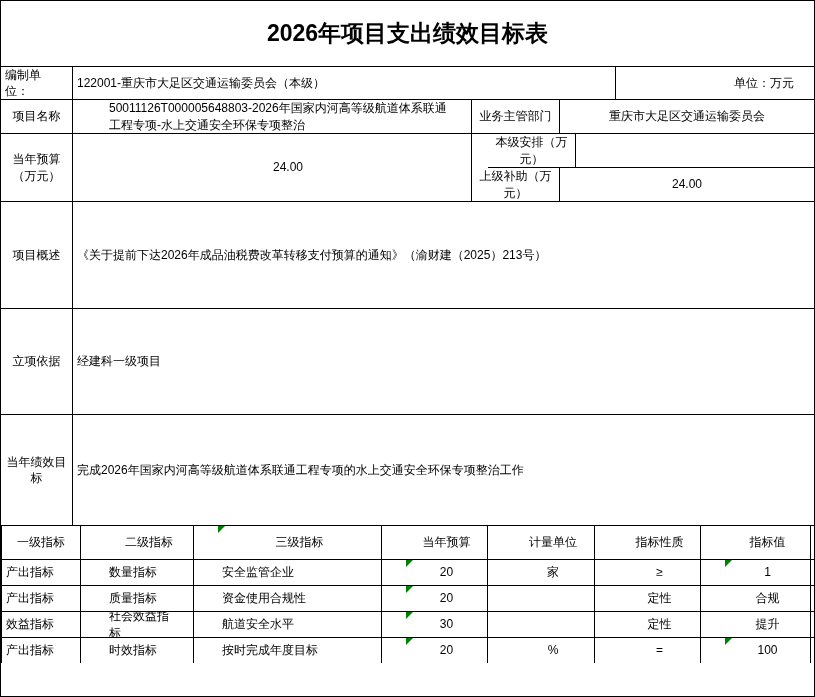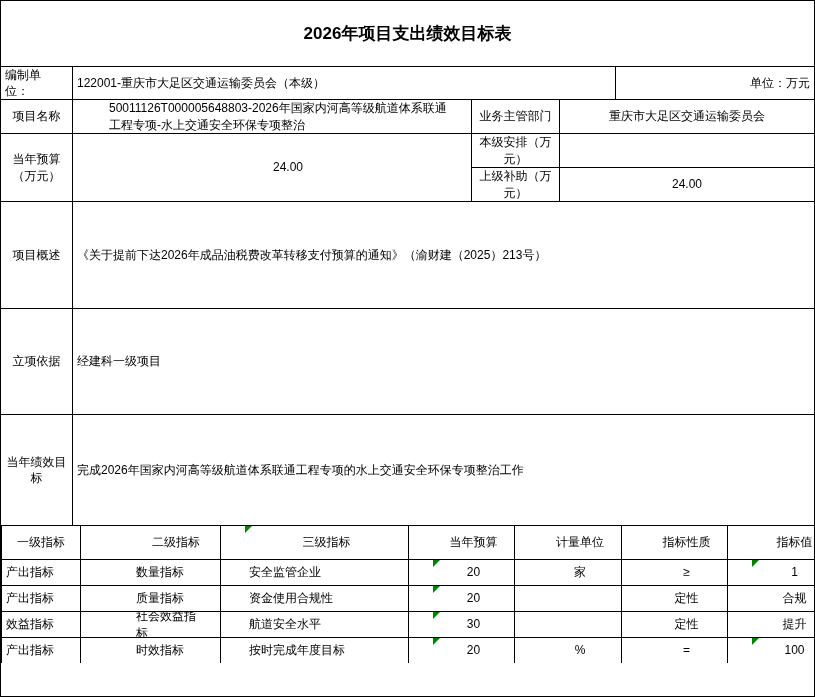--- a/index.html
+++ b/index.html
@@ -16,58 +16,58 @@
     box-sizing:border-box;
     border-right:1px solid #000;
     display:flex;align-items:center;justify-content:center;
     position:relative;
     overflow:hidden;
     text-align:center;
     line-height:1.35;
   }
   .cell.last{border-right:none;}
   .cell.left{justify-content:flex-start;text-align:left;padding-left:4px;padding-right:14px;}
-  .cell.right{justify-content:flex-end;text-align:right;padding-right:4px;}
+  .cell.right{justify-content:flex-end;text-align:right;padding-right:20px;}
   .prewrap{white-space:pre-line;}
   .breakall{word-break:break-all;}
 
   
   .title-row{height:66px;align-items:center;justify-content:center;display:flex;}
-  .title-text{font-size:17px;font-weight:bold;}
+  .title-text{font-size:23px;font-weight:bold;}
   .meta-row{height:33px;}
 
   
   .c-label{width:72px;}
   .c-main{width:367px;margin-left:32px;}
   .c-sub{width:88px;}
   .c-right{flex:1;}
   .c-metaval{width:543px;}
 
   .r-name{height:34px;}
   .r-rate{height:33px;}
   .r-budget{height:68px;}
   .r-overview{height:107px;}
   .r-basis{height:106px;}
   .r-target{height:111px;}
   .r-ind{height:137px;border-bottom:none;}
 
   
   .split{flex:1;display:flex;flex-direction:column;border-right:none;padding:0;}
   .split .subrow{display:flex;flex:1;box-sizing:border-box;}
-  .split .subrow.first{border-bottom:1px solid #000;}
+  .split .subrow.first{border-bottom:1px solid #000;margin-left:16px;}
   .split .subrow .cell{height:auto;}
 
   
   .ind-wrap{flex:1;display:flex;flex-direction:column;}
   .ind-row{display:flex;box-sizing:border-box;border-bottom:1px solid #000;flex:none;gap:24px;}
   .ind-row.header{height:34px;}
   .ind-row.data{height:26px;}
   .ind-row.lastrow{border-bottom:none;height:25px;}
   .ic1{width:79px;}
-  .ic2{width:89px;margin-left:27px;}
+  .ic2{width:89px;}
   .ic3{width:164px;}
   .ic4{width:82px;}
   .ic5{width:83px;}
   .ic6{width:82px;}
   .ic7{width:86px;}
   .ic8{flex:1;}
 
   
   .tri{
     position:absolute;top:0;left:0;width:0;height:0;

